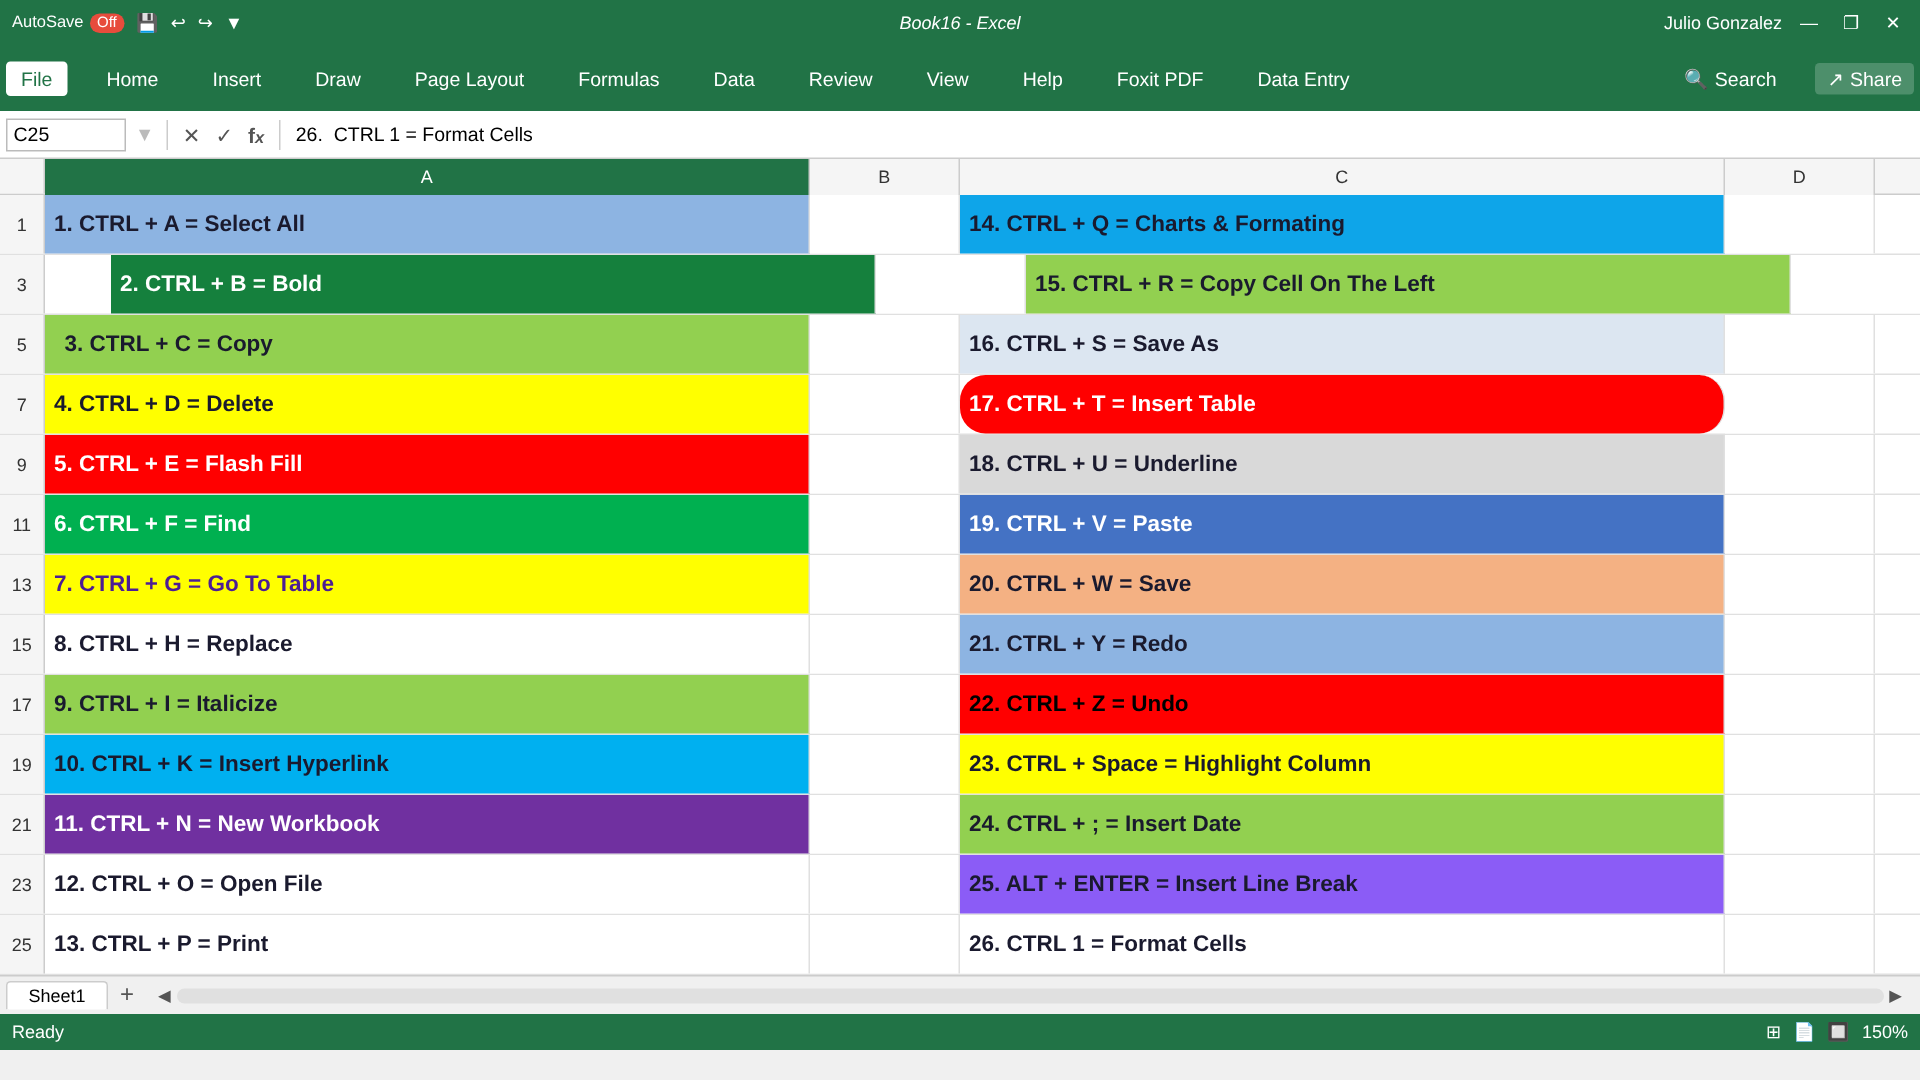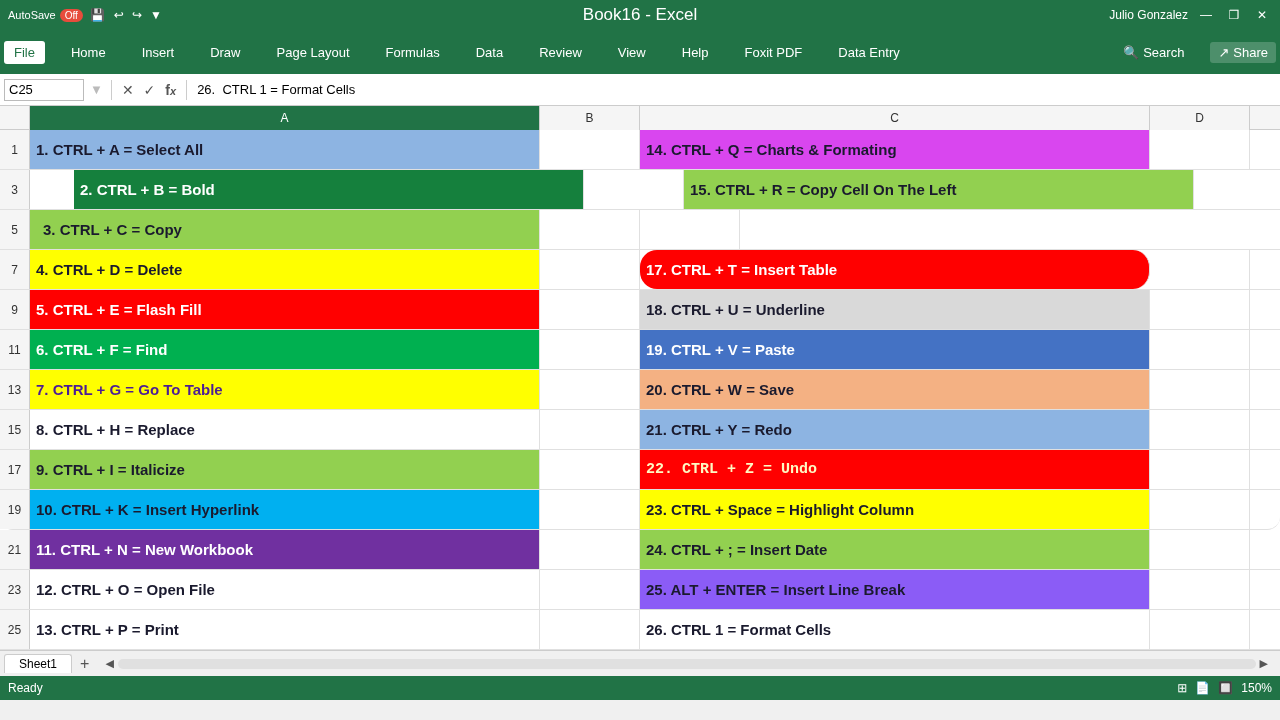--- a/index.html
+++ b/index.html
@@ -10,21 +10,21 @@
       height: 30px;
       background: #217346;
       display: flex;
       align-items: center;
       justify-content: space-between;
       padding: 0 8px;
       color: white;
       font-size: 12px;
     }
     .title-bar-left { display: flex; align-items: center; gap: 8px; }
-    .title-bar-center { position: absolute; left: 50%; transform: translateX(-50%); font-size: 17px; }
+    .title-bar-center { position: absolute; left: 50%; transform: translateX(-50%); font-size: 12px; font-style: italic; }
     .title-bar-right { display: flex; align-items: center; gap: 8px; margin-left: auto; }
     .autosave { display: flex; align-items: center; gap: 4px; font-size: 11px; }
     .autosave-toggle { background: #e74c3c; border-radius: 8px; padding: 1px 5px; font-size: 10px; }
     .win-btn { width: 20px; height: 20px; display: flex; align-items: center; justify-content: center; cursor: pointer; font-size: 12px; }
 
     
     .ribbon {
       height: 44px;
       background: #217346;
       display: flex;
@@ -253,34 +253,35 @@
     <div class="col-header" style="width:100px; min-width:100px;">B</div>
     <div class="col-header" style="width:510px; min-width:510px;">C</div>
     <div class="col-header" style="width:100px; min-width:100px;">D</div>
   </div>
 
   <div class="rows-container" id="rows-container">
   <div class="spreadsheet-row" style="height: 40px; min-height: 40px;">
         <div class="row-num">1</div>
         <div class="cell" style="width: 510px; min-width: 510px; background-color: rgb(141, 180, 226); color: rgb(26, 26, 46);">1.  CTRL + A = Select All</div>
         <div class="cell" style="width: 100px; min-width: 100px; background-color: white; color: rgb(26, 26, 46);"></div>
-        <div class="cell" style="width: 510px; min-width: 510px; background-color: #d946ef; color: rgb(26, 26, 46);">14.  CTRL + Q = Charts &amp; Formating</div>
+        <div class="cell" style="width: 510px; min-width: 510px; background-color: #0ea5e9; color: rgb(26, 26, 46);">14.  CTRL + Q = Charts &amp; Formating</div>
         <div class="cell" style="width: 100px; min-width: 100px; background-color: white; color: rgb(26, 26, 46);"></div>
       </div>
       <div class="spreadsheet-row" style="height: 40px; min-height: 40px;">
         <div class="row-num">3</div>
         <div class="cell" style="width: 510px; min-width: 510px; background-color: #15803d; color: rgb(255, 255, 255); margin-left: 44px;">2.  CTRL + B = Bold</div>
         <div class="cell" style="width: 100px; min-width: 100px; background-color: white; color: rgb(26, 26, 46);"></div>
         <div class="cell" style="width: 510px; min-width: 510px; background-color: rgb(146, 208, 80); color: rgb(26, 26, 46);">15.  CTRL + R = Copy Cell On The Left</div>
         <div class="cell" style="width: 100px; min-width: 100px; background-color: white; color: rgb(26, 26, 46);"></div>
       </div>
       <div class="spreadsheet-row" style="height: 40px; min-height: 40px;">
         <div class="row-num">5</div>
         <div class="cell" style="width: 510px; min-width: 510px; background-color: rgb(146, 208, 80); color: rgb(26, 26, 46); padding-left: 13px;">3.  CTRL + C = Copy</div>
         <div class="cell" style="width: 100px; min-width: 100px; background-color: white; color: rgb(26, 26, 46);"></div>
+        <div class="cell" style="width: 510px; min-width: 510px; background-color: rgb(220, 230, 241); color: rgb(26, 26, 46);">16.  CTRL + S = Save As</div>
         <div class="cell" style="width: 100px; min-width: 100px; background-color: white; color: rgb(26, 26, 46);"></div>
       </div>
       <div class="spreadsheet-row" style="height: 40px; min-height: 40px;">
         <div class="row-num">7</div>
         <div class="cell" style="width: 510px; min-width: 510px; background-color: rgb(255, 255, 0); color: rgb(26, 26, 46);">4.  CTRL + D = Delete</div>
         <div class="cell" style="width: 100px; min-width: 100px; background-color: white; color: rgb(26, 26, 46);"></div>
         <div class="cell" style="width: 510px; min-width: 510px; background-color: rgb(255, 0, 0); color: rgb(255, 255, 255); border-radius: 17px;">17.  CTRL + T = Insert Table</div>
         <div class="cell" style="width: 100px; min-width: 100px; background-color: white; color: rgb(26, 26, 46);"></div>
       </div>
       <div class="spreadsheet-row" style="height: 40px; min-height: 40px;">
@@ -308,24 +309,24 @@
         <div class="row-num">15</div>
         <div class="cell" style="width: 510px; min-width: 510px; background-color: white; color: rgb(26, 26, 46);">8.  CTRL + H = Replace</div>
         <div class="cell" style="width: 100px; min-width: 100px; background-color: white; color: rgb(26, 26, 46);"></div>
         <div class="cell" style="width: 510px; min-width: 510px; background-color: rgb(141, 180, 226); color: rgb(26, 26, 46);">21.  CTRL + Y = Redo</div>
         <div class="cell" style="width: 100px; min-width: 100px; background-color: white; color: rgb(26, 26, 46);"></div>
       </div>
       <div class="spreadsheet-row" style="height: 40px; min-height: 40px;">
         <div class="row-num">17</div>
         <div class="cell" style="width: 510px; min-width: 510px; background-color: rgb(146, 208, 80); color: rgb(26, 26, 46);">9.  CTRL + I = Italicize</div>
         <div class="cell" style="width: 100px; min-width: 100px; background-color: white; color: rgb(26, 26, 46);"></div>
-        <div class="cell" style="width: 510px; min-width: 510px; background-color: rgb(255, 0, 0); color: #fef9c3; font-family: Liberation Mono, monospace;">22.  CTRL + Z = Undo</div>
-        <div class="cell" style="width: 100px; min-width: 100px; background-color: white; color: rgb(26, 26, 46);"></div>
-      </div>
-      <div class="spreadsheet-row" style="height: 40px; min-height: 40px; border-radius: 13px;">
+        <div class="cell" style="width: 510px; min-width: 510px; background-color: rgb(255, 0, 0); color: #000000;">22.  CTRL + Z = Undo</div>
+        <div class="cell" style="width: 100px; min-width: 100px; background-color: white; color: rgb(26, 26, 46);"></div>
+      </div>
+      <div class="spreadsheet-row" style="height: 40px; min-height: 40px;">
         <div class="row-num">19</div>
         <div class="cell" style="width: 510px; min-width: 510px; background-color: rgb(0, 176, 240); color: rgb(26, 26, 46);">10.  CTRL + K = Insert Hyperlink</div>
         <div class="cell" style="width: 100px; min-width: 100px; background-color: white; color: rgb(26, 26, 46);"></div>
         <div class="cell" style="width: 510px; min-width: 510px; background-color: rgb(255, 255, 0); color: rgb(26, 26, 46);">23.  CTRL + Space = Highlight Column</div>
         <div class="cell" style="width: 100px; min-width: 100px; background-color: white; color: rgb(26, 26, 46);"></div>
       </div>
       <div class="spreadsheet-row" style="height: 40px; min-height: 40px;">
         <div class="row-num">21</div>
         <div class="cell" style="width: 510px; min-width: 510px; background-color: rgb(112, 48, 160); color: rgb(255, 255, 255);">11.  CTRL + N = New Workbook</div>
         <div class="cell" style="width: 100px; min-width: 100px; background-color: white; color: rgb(26, 26, 46);"></div>

